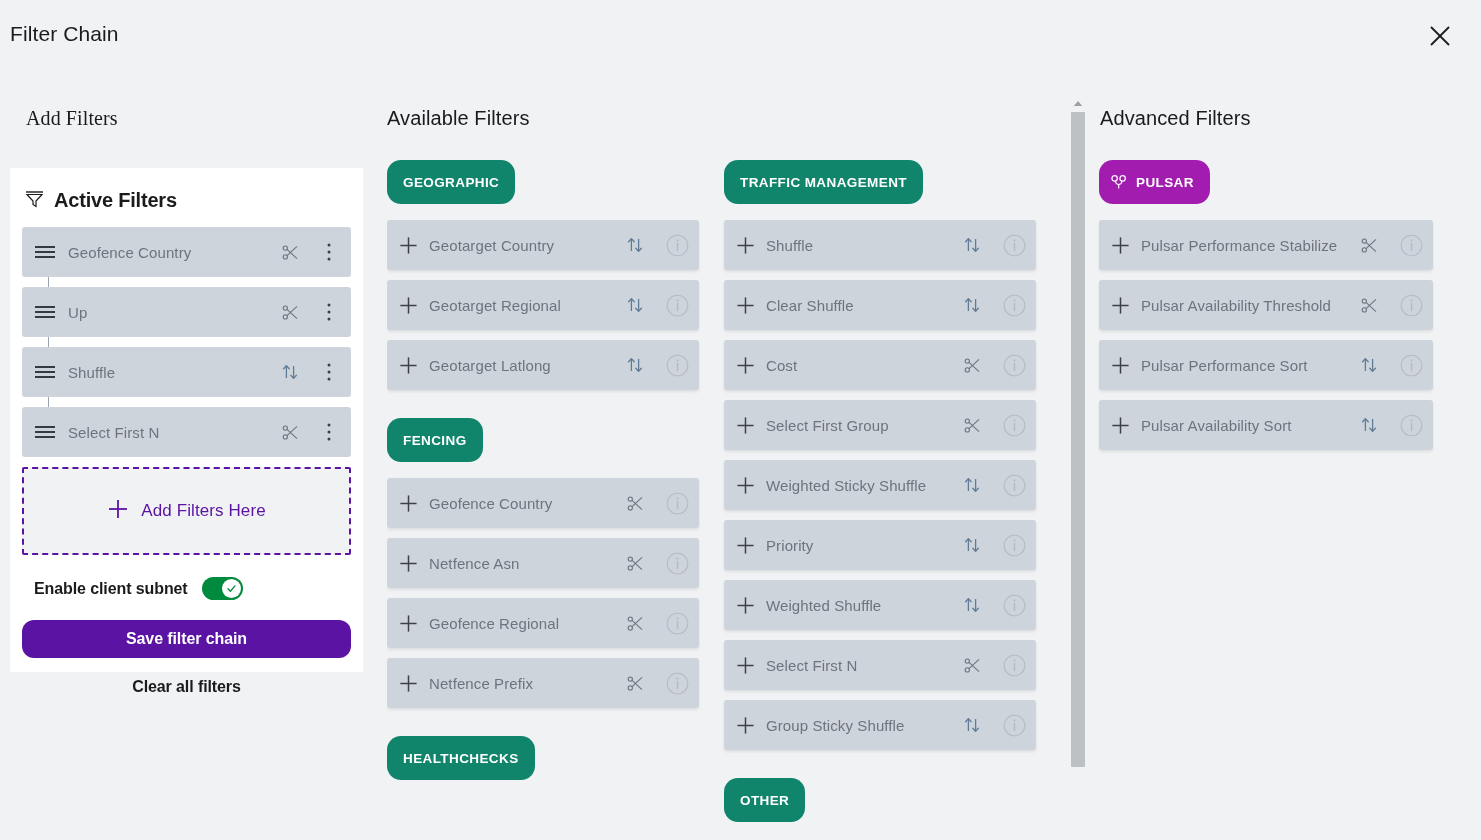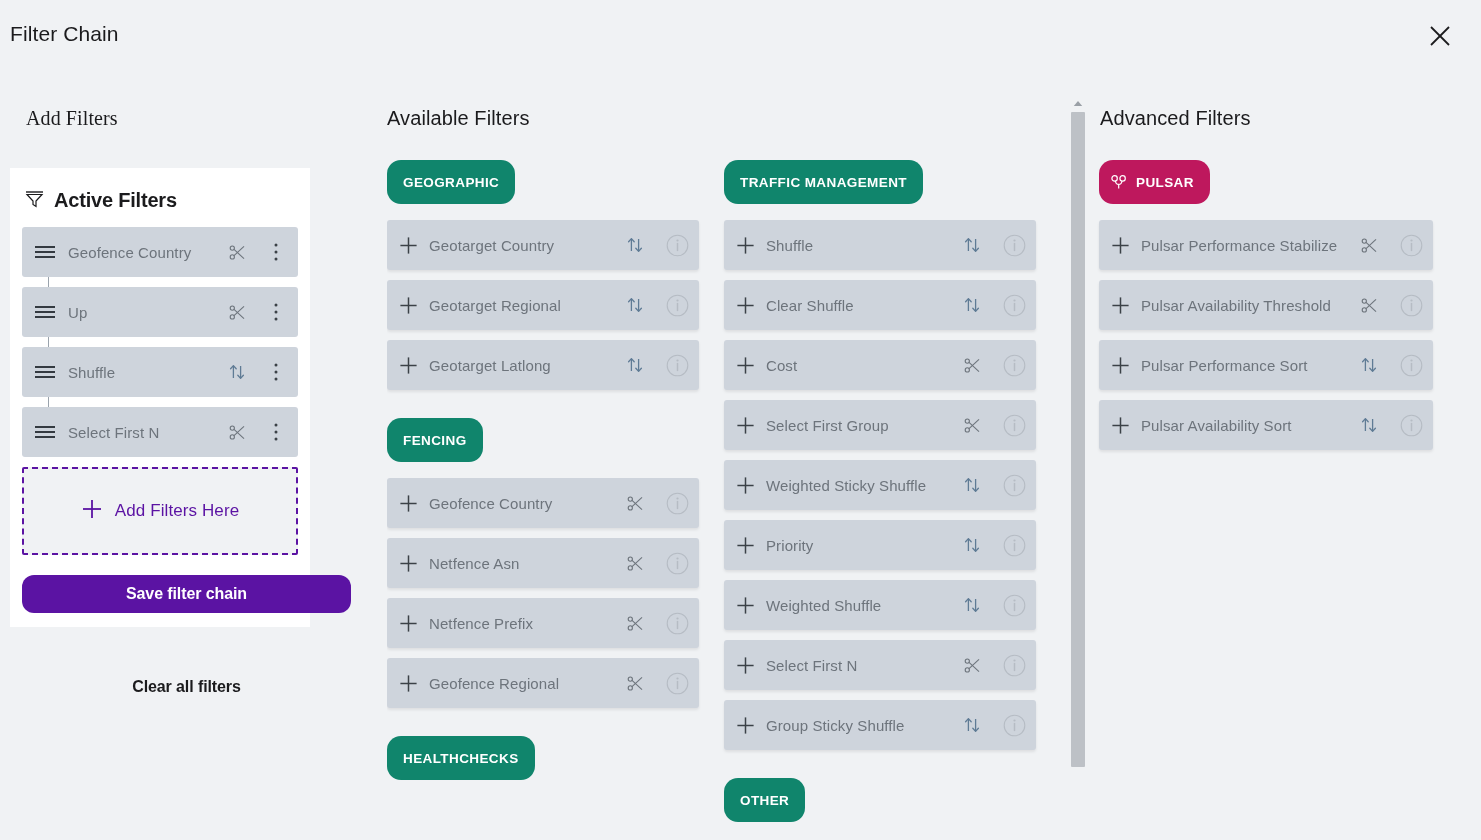--- a/index.html
+++ b/index.html
@@ -53,21 +53,21 @@
   }
   #h-add      { left: 26px;   top: 107px; font-family: Liberation Serif, serif; }
   #h-avail    { left: 387px;  top: 107px; }
   #h-advanced { left: 1100px; top: 107px; }
 
   
   .active-card {
     position: absolute;
     left: 10px;
     top: 168px;
-    width: 300px;
+    width: 353px;
     background: #ffffff;
     padding: 16px 12px 14px 12px;
   }
   .active-card-header {
     display: flex;
     align-items: center;
     gap: 9px;
     margin: 4px 0 14px 2px;
   }
   .active-card-header .label {
@@ -250,21 +250,21 @@
     padding: 0 16px;
     border-radius: 14px;
     background: #10856c;
     color: #ffffff;
     font-size: 13.5px;
     font-weight: 700;
     letter-spacing: 0.4px;
     margin-bottom: 16px;
   }
   .cat-badge.pulsar {
-    background: #be185d;
+    background: #a21caf;
     padding: 0 16px 0 11px;
   }
 
   .cat-group { margin-bottom: 28px; }
 
   
   .opt-card {
     position: relative;
     height: 50px;
     background: #ced4dc;
@@ -496,20 +496,30 @@
     <div class="dropzone">
       <span class="plus">
         <svg width="22" height="22" viewBox="0 0 22 22" aria-hidden="true">
           <line x1="11" y1="2" x2="11" y2="20" stroke="#5b13a3" stroke-width="1.8"></line>
           <line x1="2" y1="11" x2="20" y2="11" stroke="#5b13a3" stroke-width="1.8"></line>
         </svg>
       </span>
       <span class="label">Add Filters Here</span>
     </div>
 
+    <div class="subnet-row">
+      <span class="label">Enable client subnet</span>
+      <span class="toggle">
+        <span class="knob">
+          <svg width="13" height="13" viewBox="0 0 13 13" aria-hidden="true">
+            <path d="M3 6.8 L5.4 9.2 L10 3.9" fill="none" stroke="#008a3e" stroke-width="1.3" stroke-linecap="round" stroke-linejoin="round"></path>
+          </svg>
+        </span>
+      </span>
+    </div>
 
     <button class="save-btn">Save filter chain</button>
   </div>
 
   <div class="clear-link">Clear all filters</div>
 
   <div class="avail-panel">
     <div class="avail-grid">
       <div class="avail-col" id="avail-left">
           <div class="cat-group"><div class="cat-badge">
@@ -664,21 +674,21 @@
               </span>
             </div><div class="opt-card">
               <span class="plus-wrap">
                 <span style="display: flex;">
                   <svg width="19" height="19" viewBox="0 0 19 19" aria-hidden="true">
                     <line x1="9.5" y1="1.4" x2="9.5" y2="17.6" stroke="#3b4147" stroke-width="1.5"></line>
                     <line x1="1.4" y1="9.5" x2="17.6" y2="9.5" stroke="#3b4147" stroke-width="1.5"></line>
                   </svg>
                 </span>
               </span>
-              <span class="name">Netfence Prefix</span>
+              <span class="name">Geofence Regional</span>
               <span class="type-icon">
                 <span style="display: flex;">
                   <svg width="17" height="17" viewBox="0 0 17 17" aria-hidden="true">
                     <circle cx="3.3" cy="12.9" r="2.1" fill="none" stroke="#6d747c" stroke-width="1.1"></circle>
                     <circle cx="3.3" cy="4.1" r="2.1" fill="none" stroke="#6d747c" stroke-width="1.1"></circle>
                     <line x1="5" y1="11.6" x2="15" y2="2.4" stroke="#6d747c" stroke-width="1.1"></line>
                     <line x1="5" y1="5.4" x2="15" y2="14.6" stroke="#6d747c" stroke-width="1.1"></line>
                   </svg>
                 </span>
               </span>
@@ -693,21 +703,21 @@
               </span>
             </div><div class="opt-card">
               <span class="plus-wrap">
                 <span style="display: flex;">
                   <svg width="19" height="19" viewBox="0 0 19 19" aria-hidden="true">
                     <line x1="9.5" y1="1.4" x2="9.5" y2="17.6" stroke="#3b4147" stroke-width="1.5"></line>
                     <line x1="1.4" y1="9.5" x2="17.6" y2="9.5" stroke="#3b4147" stroke-width="1.5"></line>
                   </svg>
                 </span>
               </span>
-              <span class="name">Geofence Regional</span>
+              <span class="name">Netfence Prefix</span>
               <span class="type-icon">
                 <span style="display: flex;">
                   <svg width="17" height="17" viewBox="0 0 17 17" aria-hidden="true">
                     <circle cx="3.3" cy="12.9" r="2.1" fill="none" stroke="#6d747c" stroke-width="1.1"></circle>
                     <circle cx="3.3" cy="4.1" r="2.1" fill="none" stroke="#6d747c" stroke-width="1.1"></circle>
                     <line x1="5" y1="11.6" x2="15" y2="2.4" stroke="#6d747c" stroke-width="1.1"></line>
                     <line x1="5" y1="5.4" x2="15" y2="14.6" stroke="#6d747c" stroke-width="1.1"></line>
                   </svg>
                 </span>
               </span>

